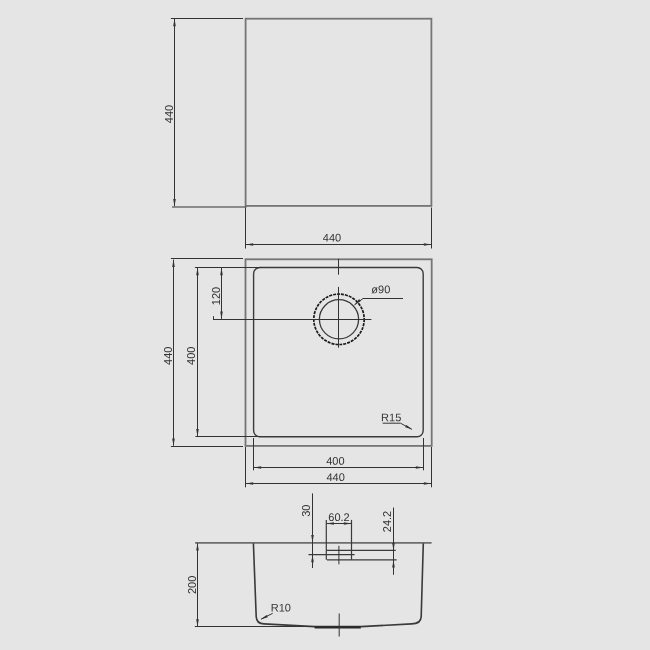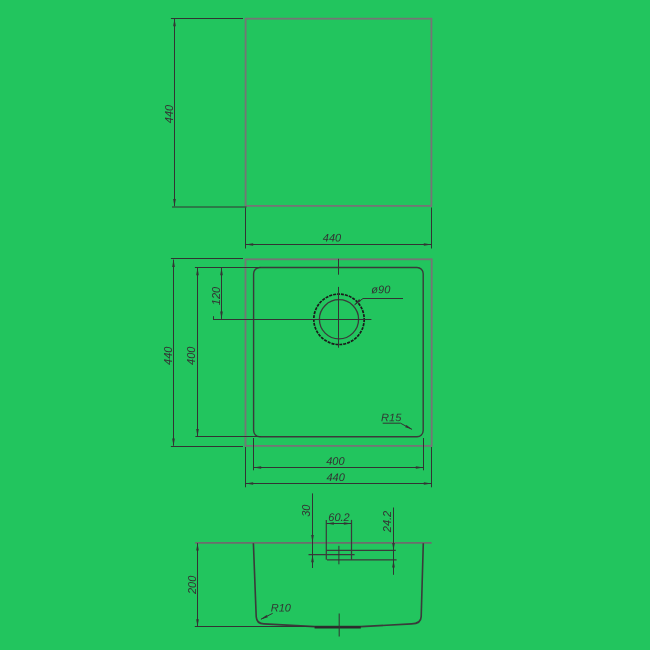--- a/index.html
+++ b/index.html
@@ -1,16 +1,16 @@
 <!DOCTYPE html>
 <html><head>
 <meta charset="utf-8">
 <style>
   html,body{margin:0;padding:0;background:#ffffff;}
-  .page{width:650px;height:650px;background:#22c55e;position:relative;overflow:hidden;font-style:italic;}
+  .page{width:650px;height:650px;background:#e5e5e5;position:relative;overflow:hidden;}
   text{font-family:"Liberation Sans",sans-serif;font-size:11px;fill:#333333;}
   svg{will-change:transform;}
 </style>
 </head>
 <body>
 <div class="page">
 <svg width="650" height="650" viewBox="0 0 650 650" xmlns="http://www.w3.org/2000/svg">
 
   <rect x="245.6" y="18.7" width="185.8" height="187.2" fill="none" stroke="#757575" stroke-width="1.8"></rect>
 

